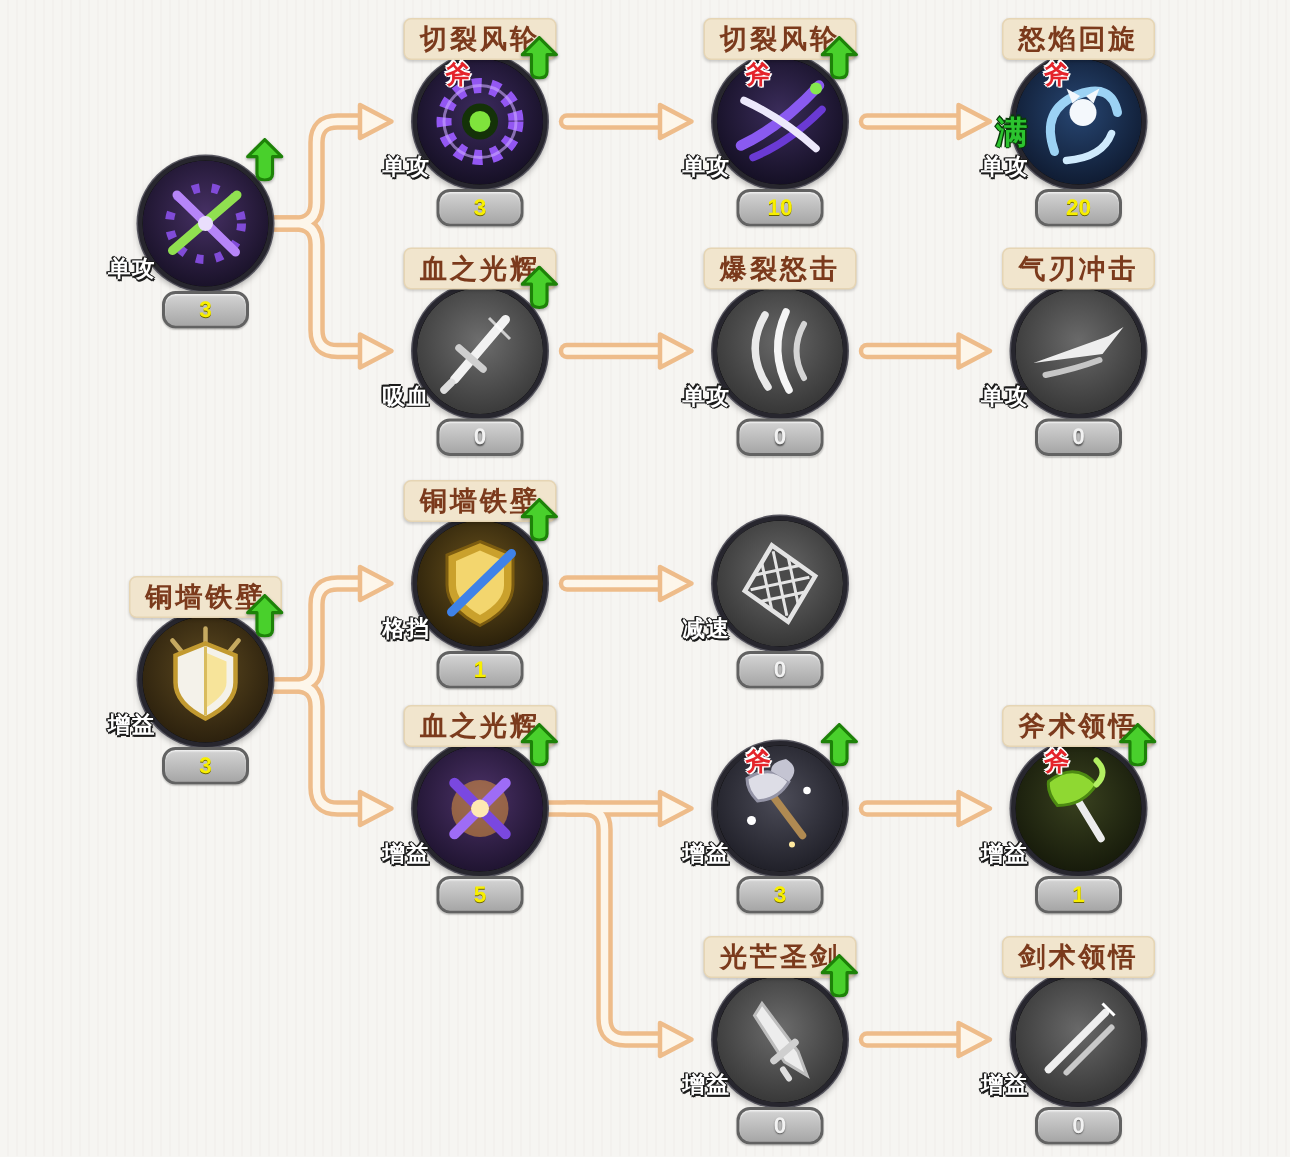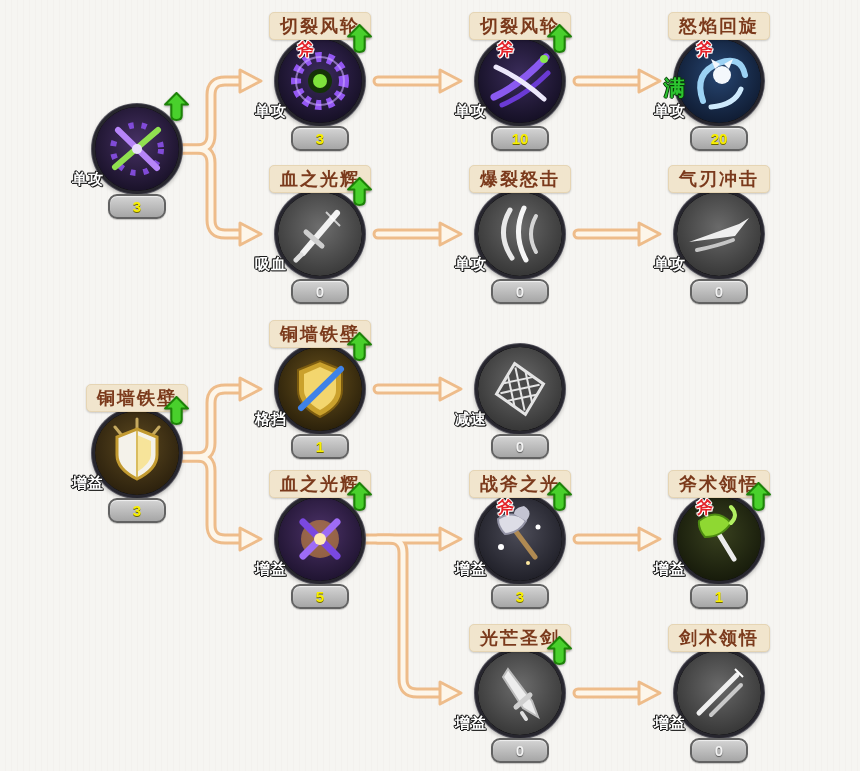--- a/index.html
+++ b/index.html
@@ -403,23 +403,20 @@
       <svg viewBox="0 0 24 28">
           <path d="M12 1 L23 12 H17 V23 Q17 27 12 27 Q7 27 7 23 V12 H1 Z" fill="#49d02c" stroke="#1d8208" stroke-width="2" stroke-linejoin="round"></path>
         </svg>
     </span>
     <div class="type-label">增益</div>
     <div class="level-badge">
       <span class="level-text lv-up">5</span>
     </div>
   </div>
     <div class="node" style="left: 455px; top: 470px;">
-    <div class="name-row">
-      <span class="name-plate">战斧之光</span>
-    </div>
     <div class="icon-wrap">
         <svg viewBox="0 0 84 84" xmlns="http://www.w3.org/2000/svg">
           <defs>
             <radialGradient id="g-axe-light-icon" cx="50%" cy="42%" r="72%">
               <stop offset="0%" stop-color="#4c4c58"></stop>
               <stop offset="100%" stop-color="#16161e"></stop>
             </radialGradient>
           </defs>
           <circle cx="42" cy="42" r="42" fill="url(#g-axe-light-icon)"></circle>
           <line x1="36" y1="32" x2="57" y2="60" stroke="#b08a52" stroke-width="5" stroke-linecap="round"></line>

